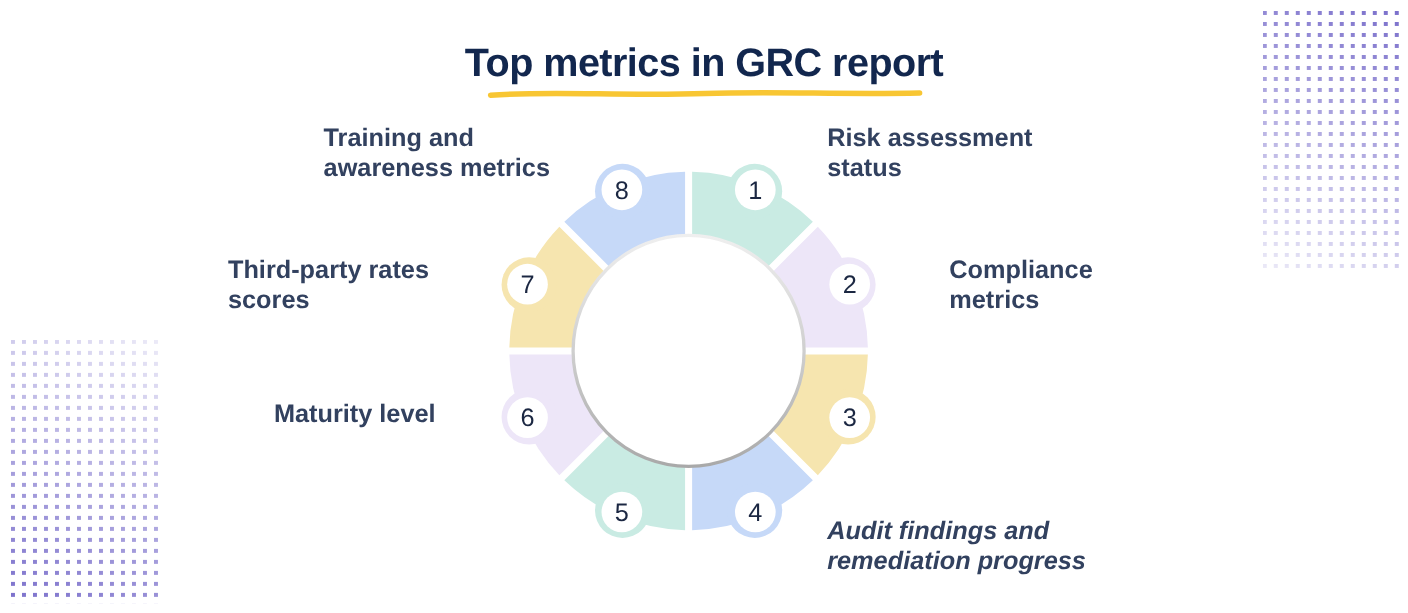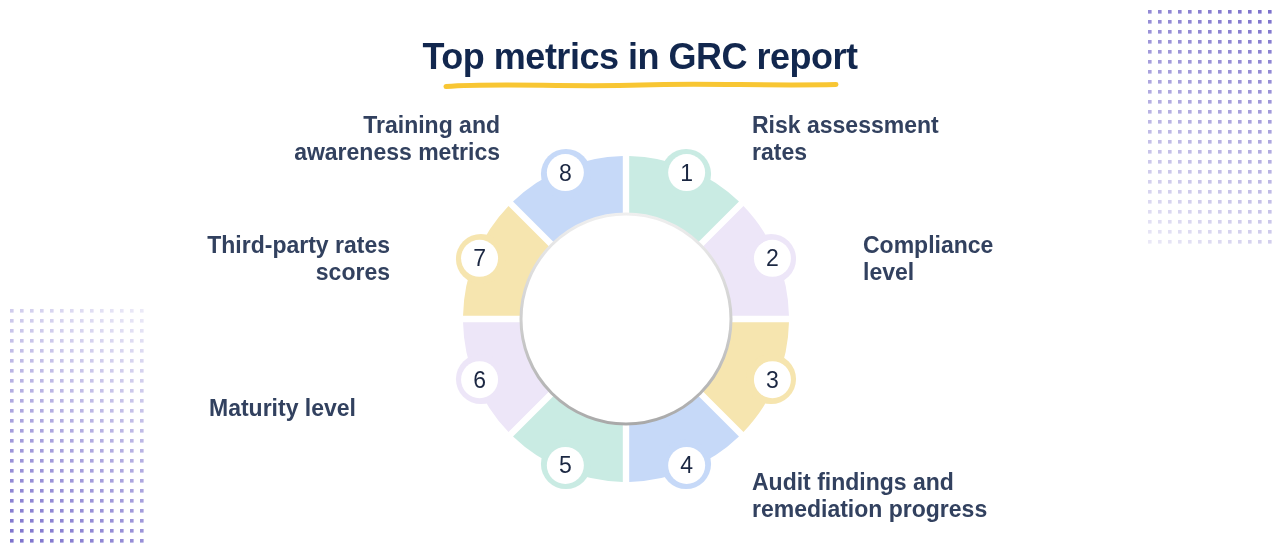--- a/index.html
+++ b/index.html
@@ -15,27 +15,27 @@
   .title-underline{position:absolute;left:441px;top:79px;}
   .wheel{position:absolute;left:436px;top:129px;}
   .seg-num{
     font-family:"Liberation Sans",sans-serif;
     font-size:23px;font-weight:500;
   }
   .metric-label{
     position:absolute;white-space:pre-line;
     font-size:23px;line-height:27px;font-weight:600;color:#32415F;
   }
-  .metric-label.align-right{text-align:right;}
+  .metric-label.align-right{text-align:left;}
   .label-pos-1{left:752px;top:112px;}
   .label-pos-2{left:863px;top:232px;}
   .label-pos-3{left:863px;top:350px;}
-  .label-pos-4{left:752px;top:469px;}
+  .label-pos-4{left:752px;top:469px;font-style:italic;}
   .label-pos-5{right:780px;top:469px;}
-  .label-pos-6{right:924px;top:363px;margin-top:32px;}
+  .label-pos-6{right:884px;top:363px;}
   .label-pos-7{right:890px;top:232px;}
   .label-pos-8{right:780px;top:112px;}
   .dots{position:absolute;}
   .dots-tr{right:6px;top:10px;}
   .dots-bl{left:10px;bottom:8px;}
 </style>
 </head>
 <body>
 
 <div class="canvas">
@@ -130,23 +130,23 @@
       <text x="129.34467597013335" y="344.43490590303895" text-anchor="middle" fill="#1B2742" class="seg-num">5</text>
       <circle cx="43.56509409696105" cy="250.65532402986668" r="18.5" fill="#ffffff"></circle>
       <text x="43.56509409696105" y="258.6553240298667" text-anchor="middle" fill="#1B2742" class="seg-num">6</text>
       <circle cx="43.565094096961076" cy="129.34467597013324" r="18.5" fill="#ffffff"></circle>
       <text x="43.565094096961076" y="137.34467597013324" text-anchor="middle" fill="#1B2742" class="seg-num">7</text>
       <circle cx="129.3446759701333" cy="43.56509409696105" r="18.5" fill="#ffffff"></circle>
       <text x="129.3446759701333" y="51.56509409696105" text-anchor="middle" fill="#1B2742" class="seg-num">8</text>
     </svg>
 
   <div class="metric-label label-pos-1">Risk assessment
-rates</div>
+status</div>
   <div class="metric-label label-pos-2">Compliance
-level</div>
+metrics</div>
   <div class="metric-label label-pos-4">Audit findings and
 remediation progress</div>
   <div class="metric-label label-pos-6 align-right">Maturity level</div>
   <div class="metric-label label-pos-7 align-right">Third-party rates
 scores</div>
   <div class="metric-label label-pos-8 align-right">Training and
 awareness metrics</div>
 </div>
 
 </body></html>

